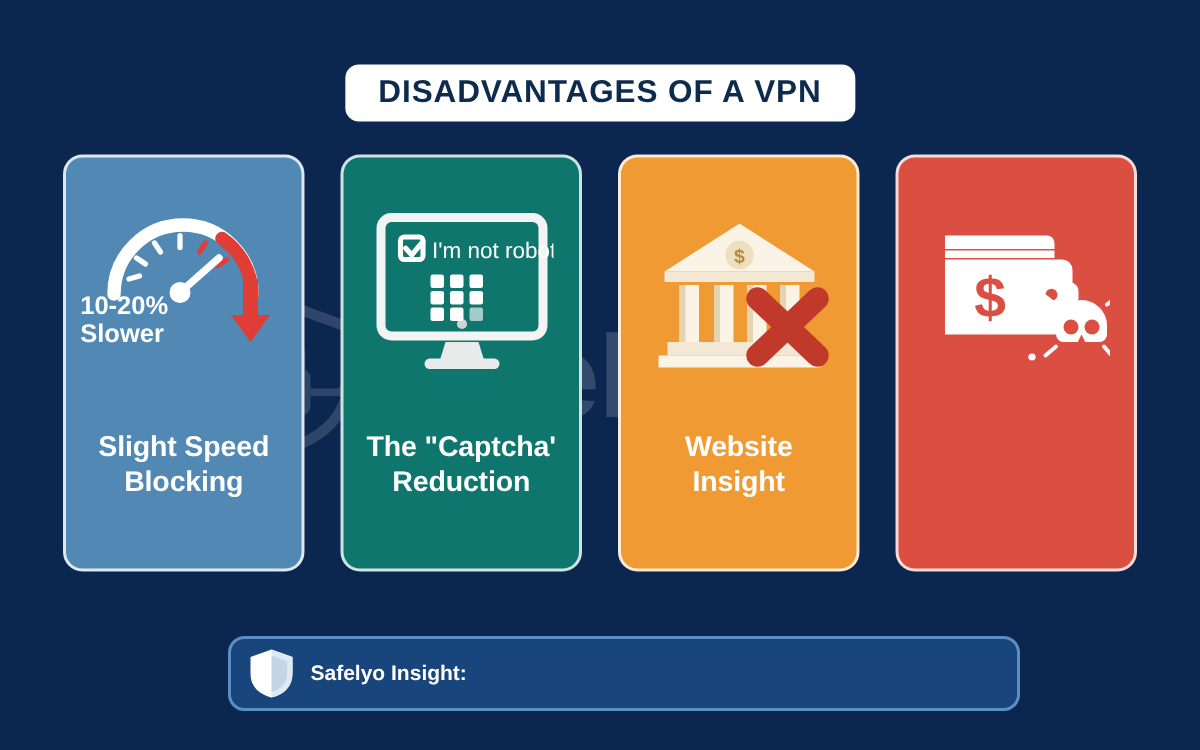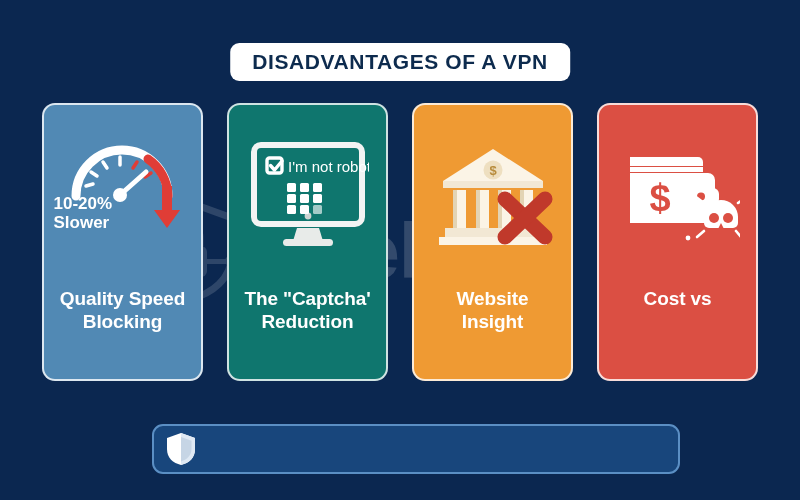--- a/index.html
+++ b/index.html
@@ -229,21 +229,21 @@
           <div class="gauge-label">
             <div>10-20%</div>
             <div>Slower</div>
           </div>
           <svg class="down-arrow" width="30" height="46" viewBox="0 0 30 46">
             <path d="M10 2 h10 v24 h8 L15 44 L2 26 h8 Z" fill="#e03d36"></path>
           </svg>
         </div>
       </div>
       <div class="card-title">
-        <div>Quality Speed</div>
+        <div>Slight Speed</div>
         <div>Blocking</div>
       </div>
     </div>
 
     <div class="card" style="background:#0f766e">
       <div class="card-art">
         <svg width="122" height="112" viewBox="0 0 122 112">
           <rect x="7" y="5" width="108" height="79" rx="7" fill="none" stroke="#f2f4f3" stroke-width="6"></rect>
           <circle cx="61" cy="76" r="3.4" fill="#cdd4d2"></circle>
           <path d="M50 88 h22 l4 13 H46 Z" fill="#e8ebe9"></path>
@@ -327,29 +327,29 @@
             </g>
             <g fill="#ffffff">
               <circle cx="77" cy="53" r="2.4"></circle>
               <circle cx="72" cy="97" r="2.4"></circle>
               <circle cx="131" cy="53" r="2.4"></circle>
             </g>
           </g>
         </svg>
       </div>
       <div class="card-title">
-        <div>Cost vs</div>
       </div>
     </div>
 
   </div>
 
   <div id="footer">
     <svg id="footer-shield" width="30" height="34" viewBox="0 0 30 34">
       <path d="M15 1 L29 6 V17 C29 26 23 31 15 33 C7 31 1 26 1 17 V6 Z" fill="#ffffff"></path>
       <path d="M15 1 L29 6 V17 C29 26 23 31 15 33 Z" fill="#dfe9f4"></path>
       <path d="M15 5 L25.5 8.8 V17 C25.5 23.6 20.8 27.6 15 29.4 Z" fill="#18467c" opacity=".12"></path>
     </svg>
     <div id="footer-texts">
+      <div id="footer-heading">Safelyo Insight:</div>
     </div>
   </div>
 
 </div>
 
 </body></html>

